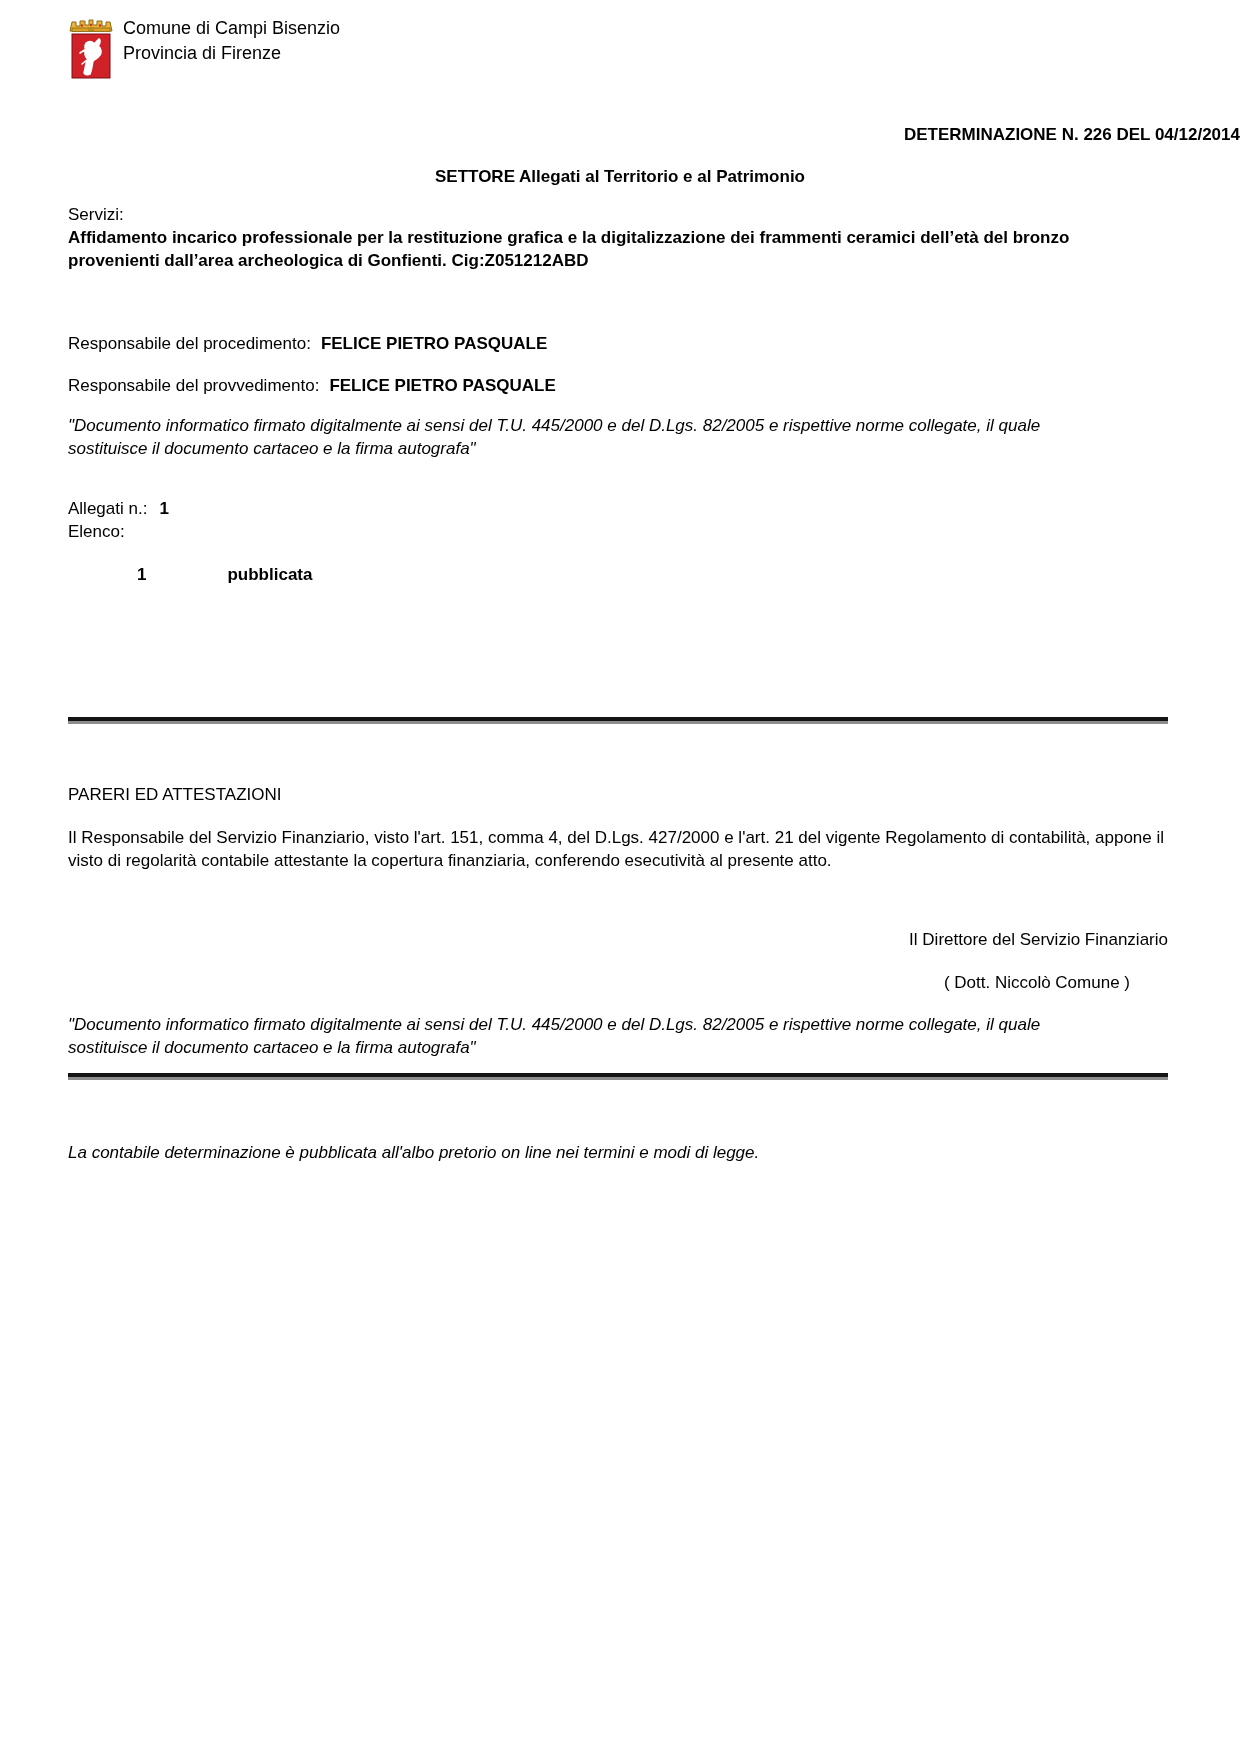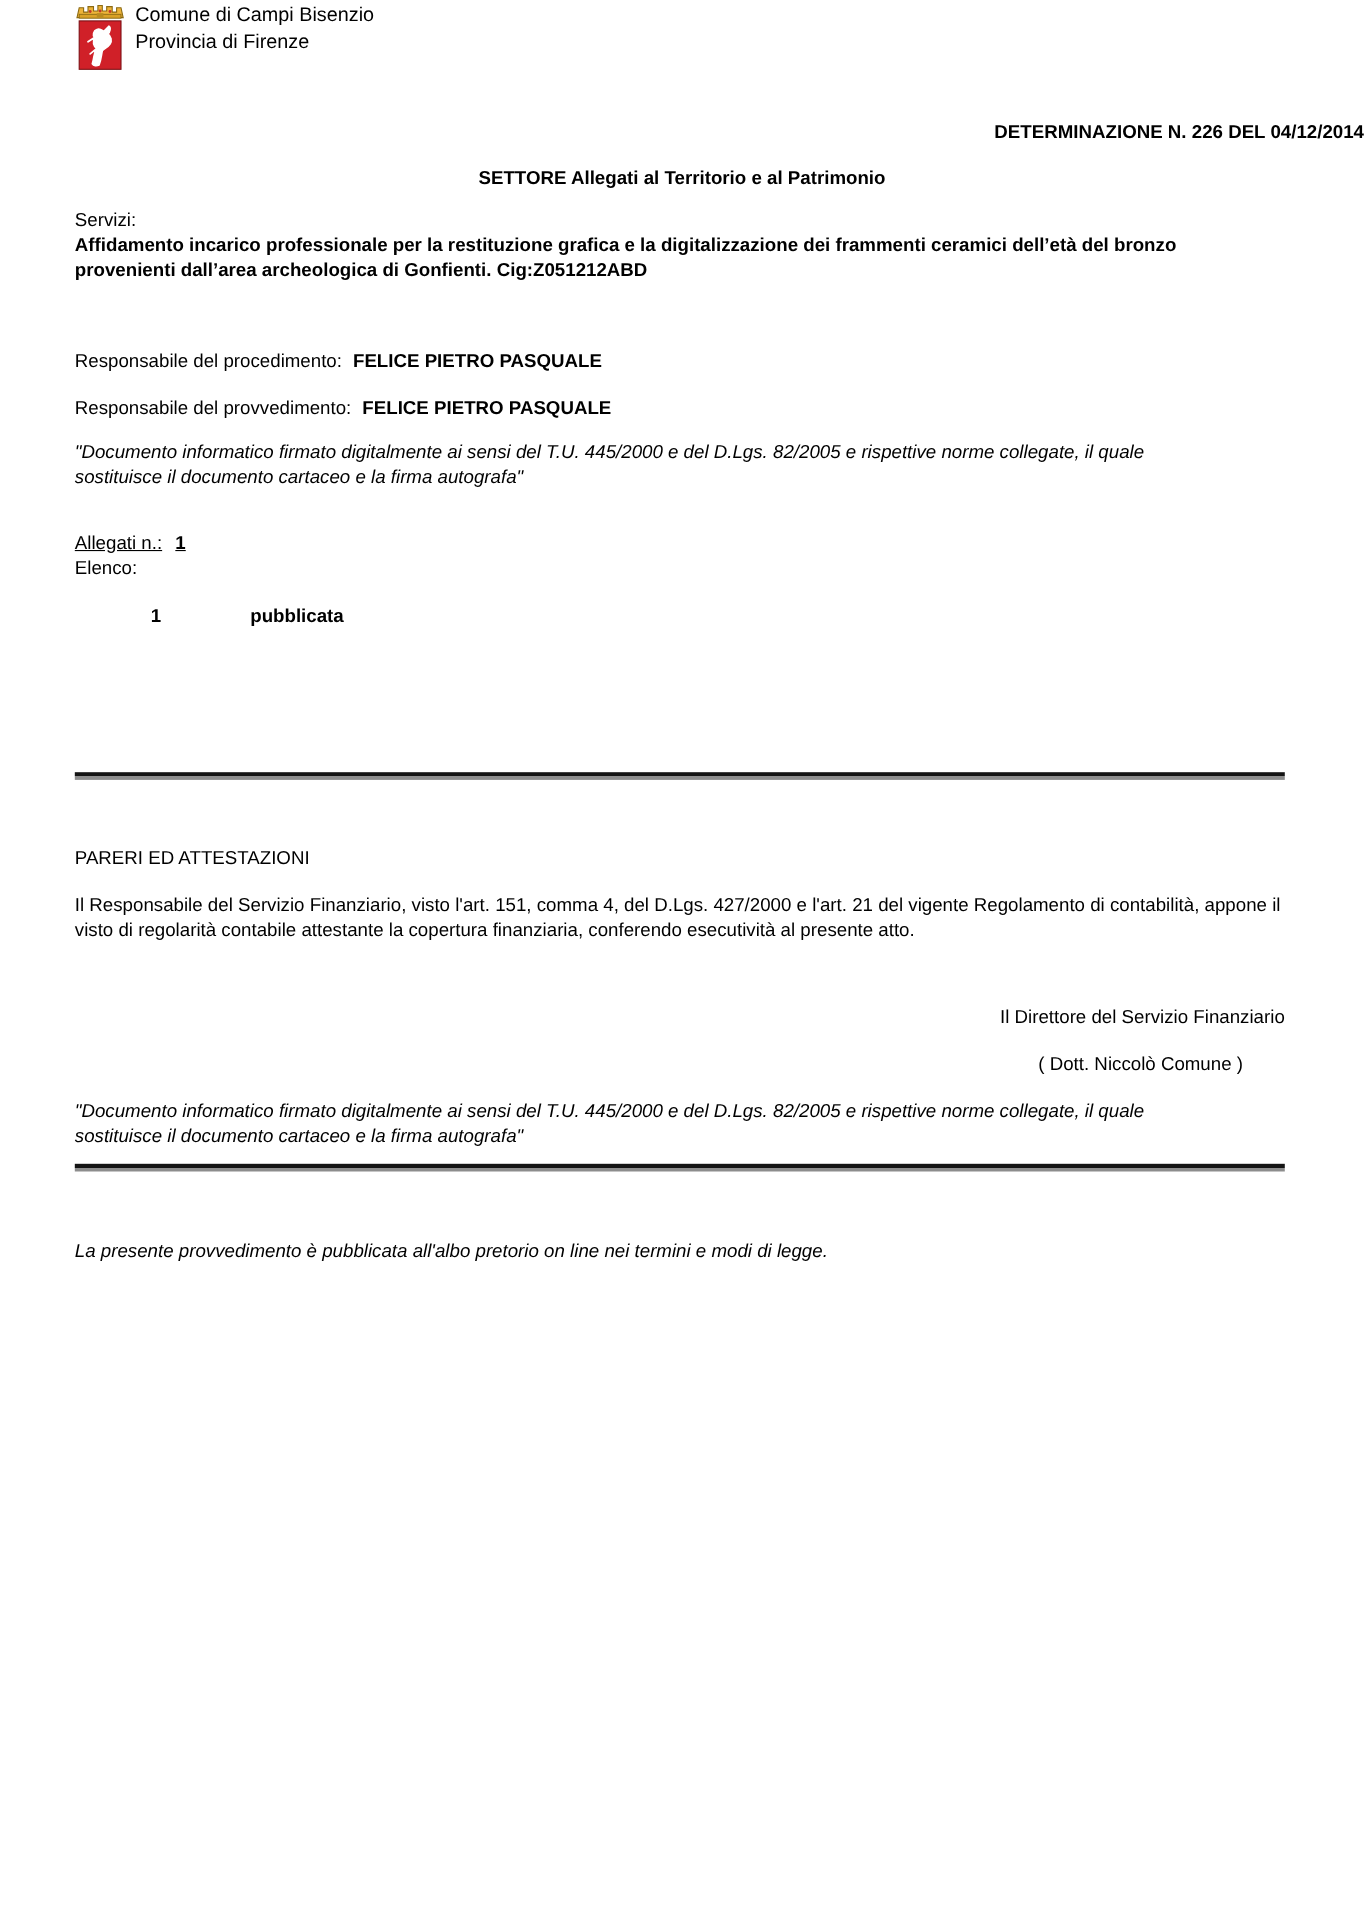--- a/index.html
+++ b/index.html
@@ -8,21 +8,21 @@
     position: relative;
     width: 1240px;
     height: 1754px;
     background: #ffffff;
     font-family: "Liberation Sans", "DejaVu Sans", sans-serif;
     color: #000000;
     font-size: 17px;
     line-height: 23px;
     overflow: hidden;
   }
-  .abs { position: absolute; }
+  .abs { position: absolute; margin-top: 15px; }
 
   
   .crest { left: 62px; top: 2px; width: 56px; height: 62px; }
   .org-block { left: 123px; top: 1px; font-size: 18px; line-height: 25px; }
 
   
   .doc-title { left: 0; top: 108px; width: 100%; text-align: right; font-weight: bold; }
   .doc-sector { left: 0; top: 150px; width: 100%; text-align: center; font-weight: bold; }
 
   
@@ -32,21 +32,21 @@
   
   .resp-proc { left: 68px; top: 317px; }
   .resp-provv { left: 68px; top: 359px; }
   .resp-name { font-weight: bold; margin-left: 10px; }
 
   .quote { font-style: italic; max-width: 1010px; }
   .quote-1 { left: 68px; top: 399px; }
   .quote-2 { left: 68px; top: 998px; }
 
   
-  .allegati-line { left: 68px; top: 482px; text-decoration: underline; }
+  .allegati-line { left: 68px; top: 482px; }
   .allegati-count { font-weight: bold; margin-left: 12px; }
   .elenco-line { left: 68px; top: 505px; }
   .attachment-row { left: 68px; top: 548px; font-weight: bold; }
   .attachment-number { display: inline-block; margin-left: 69px; }
   .attachment-name { display: inline-block; margin-left: 81px; }
 
   
   .rule {
     left: 68px; width: 1100px; height: 7px;
     background: linear-gradient(to bottom, #141414 0%, #141414 55%, #8d8d8d 55%, #8d8d8d 100%);
@@ -120,15 +120,15 @@
 
   <div class="abs pareri-heading">PARERI ED ATTESTAZIONI</div>
   <div class="abs pareri-body">Il Responsabile del Servizio Finanziario, visto l'art. 151, comma 4, del D.Lgs. 427/2000 e l'art. 21 del vigente Regolamento di contabilità, appone il visto di regolarità contabile attestante la copertura finanziaria, conferendo esecutività al presente atto.</div>
   <div class="abs signer-title">Il Direttore del Servizio Finanziario</div>
   <div class="abs signer-name">( Dott. Niccolò Comune )</div>
 
   <div class="abs quote quote-2">"Documento informatico firmato digitalmente ai sensi del T.U. 445/2000 e del D.Lgs. 82/2005 e rispettive norme collegate, il quale sostituisce il documento cartaceo e la firma autografa"</div>
 
   <div class="abs rule rule-2"></div>
 
-  <div class="abs footer-note">La presente provvedimento è pubblicata all'albo pretorio on line nei termini e modi di legge.</div>
+  <div class="abs footer-note">La contabile determinazione è pubblicata all'albo pretorio on line nei termini e modi di legge.</div>
 
 </div>
 
 </body></html>

